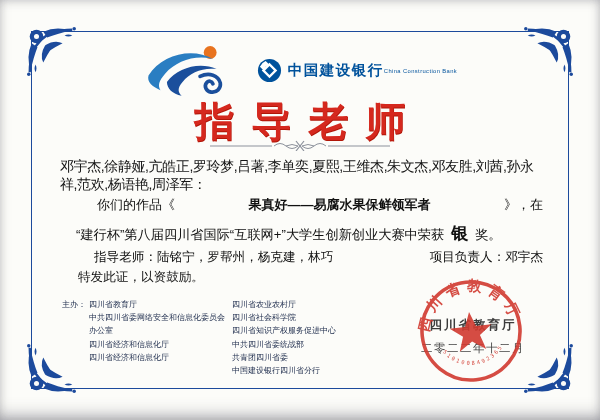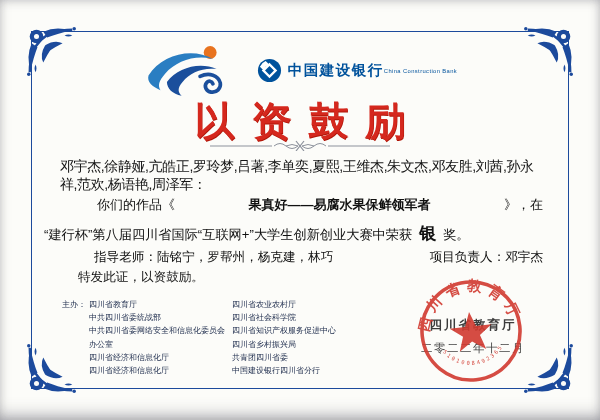--- a/index.html
+++ b/index.html
@@ -39,21 +39,21 @@
     text-shadow:.5px .5px 0 #b01608;}
   .divider{position:absolute;top:139px;left:0;right:0;display:flex;justify-content:center;}
   
   .names{position:absolute;top:158px;left:60px;right:56px;
     font-size:14px;color:#151515;letter-spacing:-.4px;font-weight:500;}
   .l1{position:absolute;top:196px;left:60px;right:57px;display:flex;
     align-items:flex-end;font-size:13px;color:#111;}
   .l1 .pfx{padding-left:37px;white-space:nowrap;}
   .l1 .work{flex:1;text-align:center;font-weight:bold;font-size:13px;}
   .l1 .sfx{white-space:nowrap;}
-  .l2{position:absolute;top:222px;left:44px;right:57px;font-size:13.2px;color:#111;}
+  .l2{position:absolute;top:222px;left:76px;right:57px;font-size:13.2px;color:#111;}
   .l2 .award{font-size:17px;font-weight:bold;margin:0 7px;}
   .l3{position:absolute;top:249px;left:60px;right:57px;display:flex;
     justify-content:space-between;font-size:12.6px;color:#111;}
   .l3 .teachers{padding-left:34px;}
   .l4{position:absolute;top:269px;left:78px;font-size:12.6px;color:#111;}
   
   .orgs{position:absolute;top:298px;left:62px;display:flex;
     font-size:8px;line-height:13.2px;color:#223050;}
   .orgs .lbl{width:27px;}
   .orgs .col1{width:143px;}
@@ -128,21 +128,21 @@
           <rect x="8.5" y="8.5" width="9" height="9" fill="none" stroke="#fff" stroke-width="2.4" transform="rotate(45 13 13)"></rect>
           <path d="M3,9 A11,11 0 0 1 9,3 L13,7 A8,8 0 0 0 7,13 Z" fill="#fff"></path>
         </svg>
       </span>
       <span class="ccb-cn">中国建设银行</span>
     </div>
     <div class="ccb-en">China Construction Bank</div>
   </div>
 </div>
 
-<div class="title">以资鼓励</div>
+<div class="title">指导老师</div>
 <div class="divider">
   <svg width="180" height="12" viewBox="0 0 180 12">
     <g stroke="#8d929c" fill="none" stroke-width="1">
       <line x1="0" y1="7" x2="62" y2="7"></line>
       <line x1="118" y1="7" x2="180" y2="7"></line>
       <path d="M64,7 q6,-5 12,0 q6,5 12,0 q-6,-3 -12,0"></path>
       <path d="M116,7 q-6,-5 -12,0 q-6,5 -12,0 q6,-3 12,0"></path>
       <path d="M86,2 l4,5 l4,-5 M86,12 l4,-5 l4,5" stroke-width="1.2"></path>
     </g>
   </svg>
@@ -159,30 +159,29 @@
 <div class="l3">
   <span class="teachers"><span>指导老师：</span><span>陆铭宁，罗帮州，杨克建，林巧</span></span>
   <span><span>项目负责人：</span><span>邓宇杰</span></span>
 </div>
 <div class="l4">特发此证，以资鼓励。</div>
 
 <div class="orgs">
   <div class="lbl">主办：</div>
   <div class="col1">
     <div>四川省教育厅</div>
-    <div>中共四川省委统战部</div>
     <div>中共四川省委网络安全和信息化委员会办公室</div>
     <div>四川省经济和信息化厅</div>
     <div>四川省经济和信息化厅</div>
   </div>
   <div class="col2">
     <div>四川省农业农村厅</div>
     <div>四川省社会科学院</div>
     <div>四川省知识产权服务促进中心</div>
-    <div>四川省乡村振兴局</div>
+    <div>中共四川省委统战部</div>
     <div>共青团四川省委</div>
     <div>中国建设银行四川省分行</div>
   </div>
 </div>
 
 <div class="issuer">
   <div class="auth">四川省教育厅</div>
   <div class="date">二零二二年十二月</div>
 </div>
 

